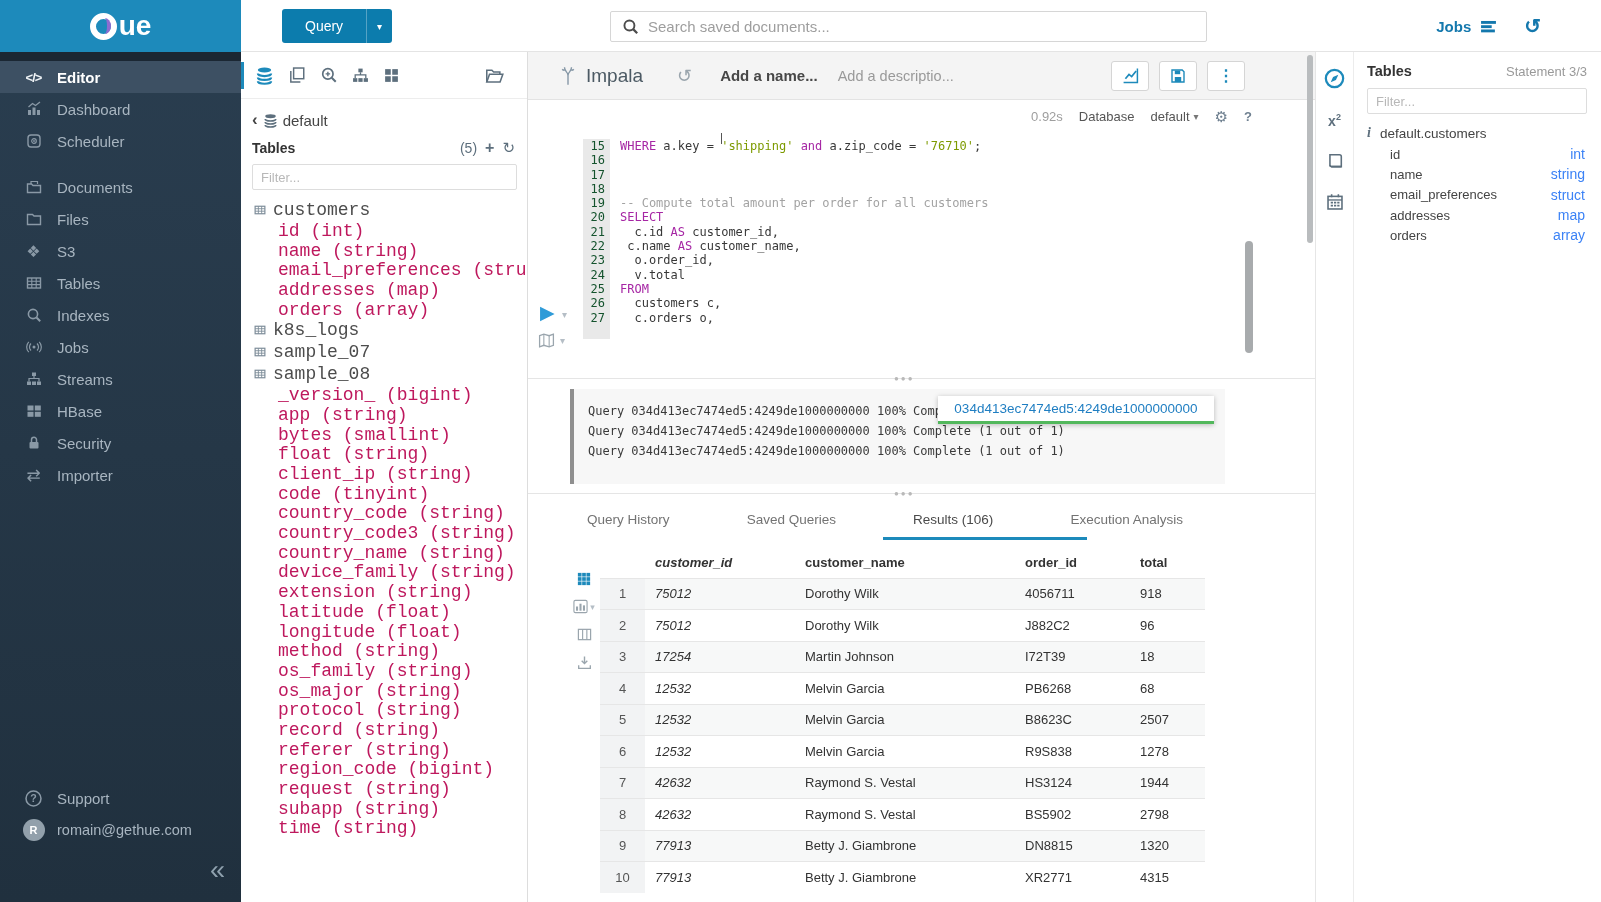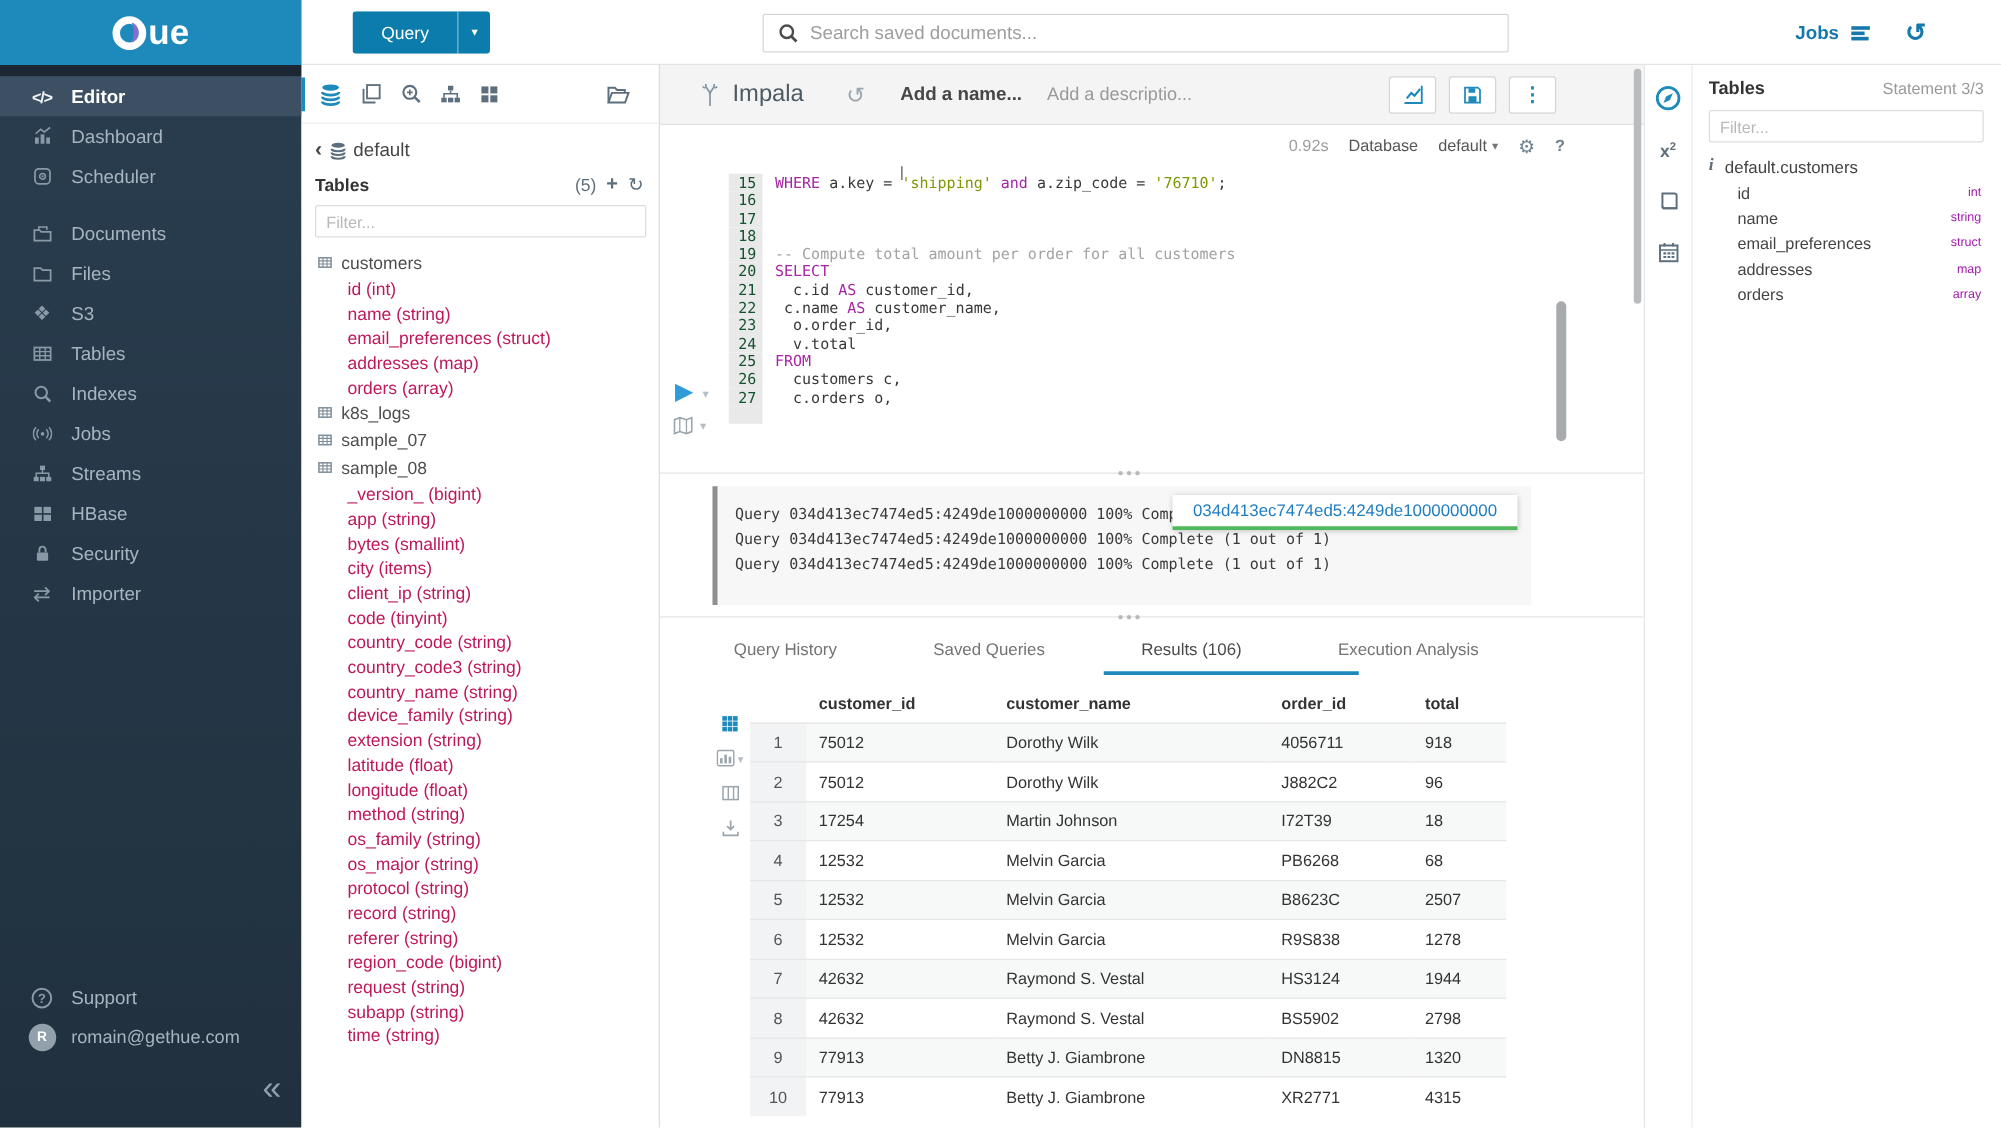--- a/index.html
+++ b/index.html
@@ -55,21 +55,21 @@
   .al-icons .ic.active { color:#1d8abb; }
   .al-icons .push-right { margin-left:auto; margin-right:23px; }
   .al-breadcrumb { display:flex; align-items:center; gap:5px; padding:11px 0 0 11px; font-size:15px; color:#454545; }
   .al-breadcrumb .ic { color:#5d6f7d; }
   .al-tables-row { display:flex; align-items:center; padding:9px 12px 2px 11px; }
   .al-tables-row .lbl { font-weight:bold; font-size:14px; color:#333; }
   .al-tables-row .right { margin-left:auto; display:flex; align-items:center; gap:8px; color:#5d6f7d; font-size:14px; }
   .al-filter { margin:5px 11px 0 11px; width:265px; height:26px; border:1px solid #ddd; border-radius:2px;
     padding:0 8px; font-size:13px; color:#444; font-family:inherit; outline:none; }
   .al-filter::placeholder, .ra-filter::placeholder { color:#b8b8b8; }
-  .al-tree { padding:9px 0 0 13px; font-size:14px; color:#4d4d4d; overflow:hidden; height:656px; }
+  .al-tree { padding:9px 0 0 13px; font-size:18px; color:#4d4d4d; overflow:hidden; height:656px;font-family:Liberation Mono, monospace; }
   .tree-table { height:22px; display:flex; align-items:center; gap:7px; cursor:pointer; }
   .tree-table .ic { color:#7e8d9a; }
   .tree-col { height:19.7px; padding-left:24px; display:flex; align-items:center; color:#be185d; cursor:pointer; white-space:nowrap; }
 
   
   .main { position:absolute; left:528px; top:52px; width:787px; height:850px; background:#fff; }
   .editor-header { height:48px; background:#f4f4f4; border-bottom:1px solid #e3e3e3;
     display:flex; align-items:center; padding:0 0 0 30px; }
   .engine { display:flex; align-items:center; gap:8px; color:#4c5a64; font-size:19px; }
   .engine .ic { color:#8496a5; }
@@ -124,41 +124,41 @@
   .res-icons .ri { color:#9aa5ad; cursor:pointer; display:flex; align-items:center; gap:2px; }
   .res-icons .ri.active { color:#1d8abb; }
   .res-icons .ri .mini-caret { font-size:9px; color:#b5bec6; }
   .res-table { margin-left:72px; width:605px; border-collapse:collapse; font-size:13px; color:#333; table-layout:fixed; }
   .res-table th { text-align:left; font-weight:bold; height:30px; padding-left:10px; color:#333; }
   .res-table td { height:31.5px; padding-left:10px; }
   .res-table tbody tr { border-top:1px solid #e6e6e6; }
   .res-table tbody tr:nth-child(odd) td { background:#f7f8f8; }
   .res-table .numc { width:45px; padding-left:0; text-align:center; background:#f2f3f4 !important; color:#555; }
   .res-table th.numc { background:#fff !important; }
-  .col-cid { width:150px; } .col-name { width:220px; } .col-oid { width:115px; } .col-total { width:75px; }
+  .col-cid { width:150px;font-style:italic; } .col-name { width:220px; } .col-oid { width:115px; } .col-total { width:75px; }
 
   
   .assist-right { position:absolute; left:1315px; top:52px; width:286px; height:850px; background:#fff;
     border-left:1px solid #e6e6e6; display:flex; }
   .ra-strip { width:38px; display:flex; flex-direction:column; align-items:center; padding-top:16px; gap:23px;
     border-right:1px solid #ececec; }
   .ra-strip .ic { color:#5d6f7d; cursor:pointer; font-size:15px; }
   .ra-strip .ic.active { color:#1d8abb; }
   .ra-panel { flex:1; padding:11px 14px 0 13px; }
   .ra-header { display:flex; align-items:baseline; }
   .ra-header .lbl { font-weight:bold; font-size:14.5px; color:#333; }
   .ra-header .stmt { margin-left:auto; color:#999; font-size:13px; }
   .ra-filter { margin-top:9px; width:100%; height:26px; border:1px solid #ddd; border-radius:2px;
     padding:0 8px; font-size:13px; color:#444; font-family:inherit; outline:none; }
   .ra-table { margin-top:11px; display:flex; align-items:center; gap:9px; font-size:13.5px; color:#444; cursor:pointer; }
   .ra-table .ic { color:#5d6f7d; font-size:13px; }
   .ra-cols { margin-top:3px; padding-left:23px; }
   .ra-col { height:20.3px; display:flex; align-items:center; cursor:pointer; }
   .ra-col .cname { color:#444; font-size:13px; }
-  .ra-col .ctype { margin-left:auto; color:#a21caf; font-size:10px; padding-right:2px; }
+  .ra-col .ctype { margin-left:auto; color:#3b82f6; font-size:14px; padding-right:2px; }
 </style>
 </head>
 <body>
 
 <div class="sidebar">
   <div class="logo">
     <span class="logo-mark"></span>
     <span class="logo-text">ue</span>
   </div>
   <div class="nav-shadow"></div>
@@ -452,21 +452,21 @@
           <svg width="12" height="12" viewBox="0 0 16 16">
             <rect x="1.5" y="3" width="13" height="10" fill="none" stroke="currentColor" stroke-width="1.6"></rect>
             <path d="M1.5 6.3h13M1.5 9.6h13M5.8 3v10M10.2 3v10" stroke="currentColor" stroke-width="1.2"></path>
           </svg>
         </span>
         <span>sample_08</span>
       </div>
       <div class="tree-col">_version_ (bigint)</div>
       <div class="tree-col">app (string)</div>
       <div class="tree-col">bytes (smallint)</div>
-      <div class="tree-col">city (items)</div>
+      <div class="tree-col">float (string)</div>
       <div class="tree-col">client_ip (string)</div>
       <div class="tree-col">code (tinyint)</div>
       <div class="tree-col">country_code (string)</div>
       <div class="tree-col">country_code3 (string)</div>
       <div class="tree-col">country_name (string)</div>
       <div class="tree-col">device_family (string)</div>
       <div class="tree-col">extension (string)</div>
       <div class="tree-col">latitude (float)</div>
       <div class="tree-col">longitude (float)</div>
       <div class="tree-col">method (string)</div>

